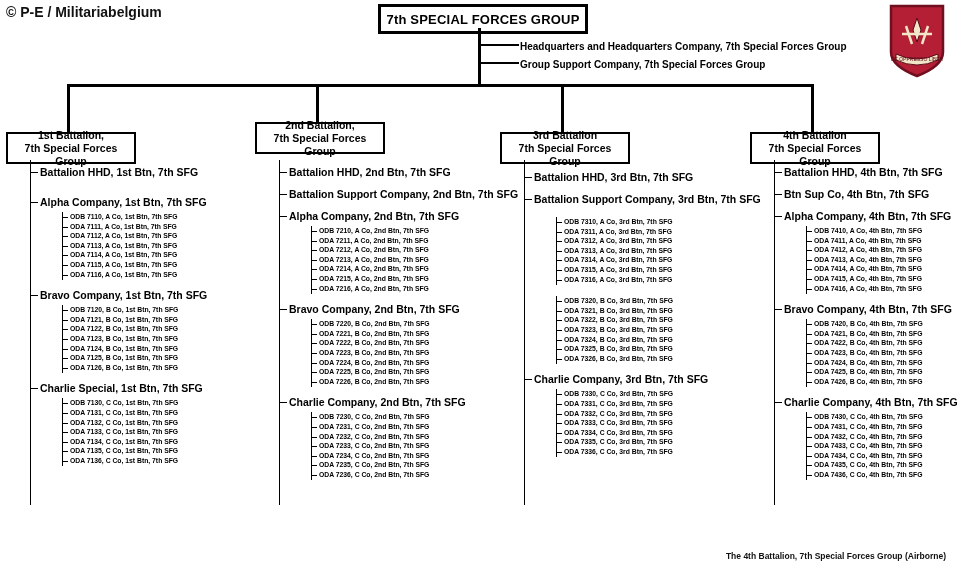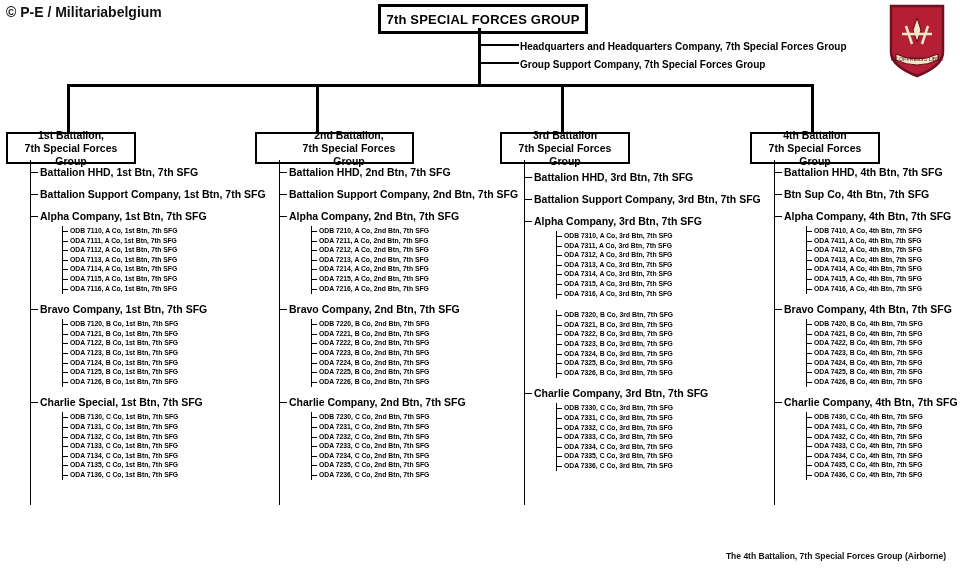--- a/index.html
+++ b/index.html
@@ -95,21 +95,20 @@
 </svg>
 
 <div class="bn-box" style="left:6px;top:132px;width:126px;height:28px;">
   <div>1st Battalion,</div>
   <div>7th Special Forces Group</div>
 </div>
 <div class="spine" style="left:30px;top:160px;height:345px;"></div>
 <div class="col" style="left:30px;top:165px;width:280px;">
   <div class="co-line">Battalion HHD, 1st Btn, 7th SFG</div>
   <div style="height:8px"></div>
-  <div class="co-line">Battalion  Support Company, 1st Btn, 7th SFG</div>
   <div style="height:8px"></div>
   <div class="co-line">Alpha Company,  1st Btn, 7th SFG</div>
   <div style="position:relative;margin-left:32px;margin-top:3px;">
     <div class="spine" style="left:0;top:0;height:68px;"></div>
     <div style="padding-left:0">
       <div class="oda">ODB 7110, A Co, 1st Btn, 7th SFG</div>
       <div class="oda">ODA 7111, A Co, 1st Btn, 7th SFG</div>
       <div class="oda">ODA 7112, A Co, 1st Btn, 7th SFG</div>
       <div class="oda">ODA 7113, A Co, 1st Btn, 7th SFG</div>
       <div class="oda">ODA 7114, A Co, 1st Btn, 7th SFG</div>
@@ -140,21 +139,21 @@
       <div class="oda">ODA 7131, C Co, 1st Btn, 7th SFG</div>
       <div class="oda">ODA 7132, C Co, 1st Btn, 7th SFG</div>
       <div class="oda">ODA 7133, C Co, 1st Btn, 7th SFG</div>
       <div class="oda">ODA 7134, C Co, 1st Btn, 7th SFG</div>
       <div class="oda">ODA 7135, C Co, 1st Btn, 7th SFG</div>
       <div class="oda">ODA 7136, C Co, 1st Btn, 7th SFG</div>
     </div>
   </div>
 </div>
 
-<div class="bn-box" style="left:255px;top:132px;width:126px;height:28px;padding-left:29px;">
+<div class="bn-box" style="left:255px;top:122px;width:126px;height:28px;">
   <div>2nd Battalion,</div>
   <div>7th Special Forces Group</div>
 </div>
 <div class="spine" style="left:279px;top:160px;height:345px;"></div>
 <div class="col" style="left:279px;top:165px;width:280px;">
   <div class="co-line">Battalion HHD, 2nd Btn, 7th SFG</div>
   <div style="height:8px"></div>
   <div class="co-line">Battalion  Support Company, 2nd Btn, 7th SFG</div>
   <div style="height:8px"></div>
   <div class="co-line">Alpha Company, 2nd Btn, 7th SFG</div>
@@ -203,21 +202,20 @@
 <div class="bn-box" style="left:500px;top:132px;width:126px;height:28px;">
   <div>3rd Battalion</div>
   <div>7th Special Forces Group</div>
 </div>
 <div class="spine" style="left:524px;top:160px;height:345px;"></div>
 <div class="col" style="left:524px;top:170px;width:280px;">
   <div class="co-line">Battalion HHD, 3rd Btn, 7th SFG</div>
   <div style="height:8px"></div>
   <div class="co-line">Battalion  Support Company, 3rd Btn,  7th SFG</div>
   <div style="height:8px"></div>
-  <div class="co-line">Alpha Company, 3rd Btn,  7th SFG</div>
   <div style="position:relative;margin-left:32px;margin-top:3px;">
     <div class="spine" style="left:0;top:0;height:68px;"></div>
     <div>
       <div class="oda">ODB 7310, A Co, 3rd Btn, 7th SFG</div>
       <div class="oda">ODA 7311, A Co, 3rd Btn, 7th SFG</div>
       <div class="oda">ODA 7312, A Co, 3rd Btn, 7th SFG</div>
       <div class="oda">ODA 7313, A Co, 3rd Btn, 7th SFG</div>
       <div class="oda">ODA 7314, A Co, 3rd Btn, 7th SFG</div>
       <div class="oda">ODA 7315, A Co, 3rd Btn, 7th SFG</div>
       <div class="oda">ODA 7316, A Co, 3rd Btn, 7th SFG</div>

